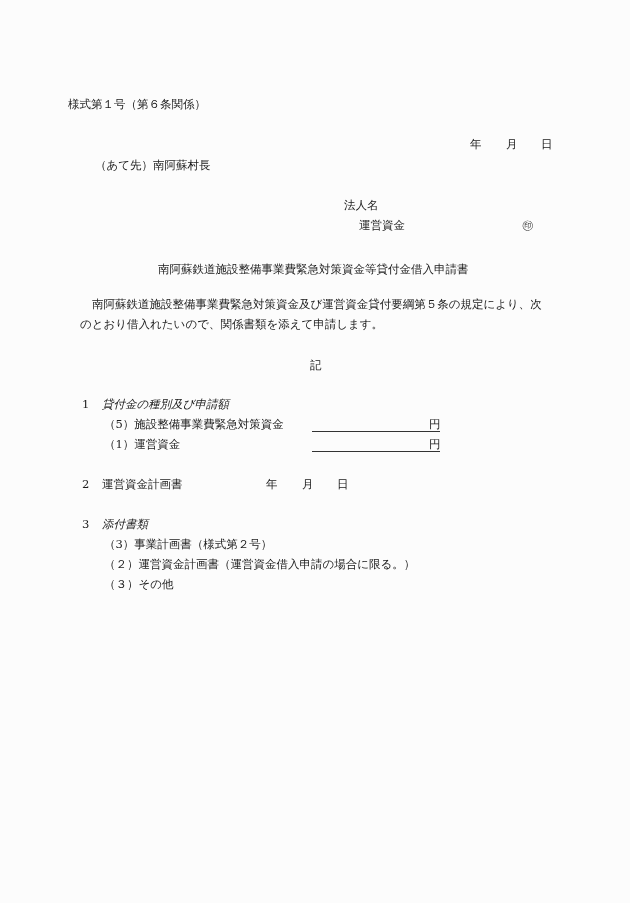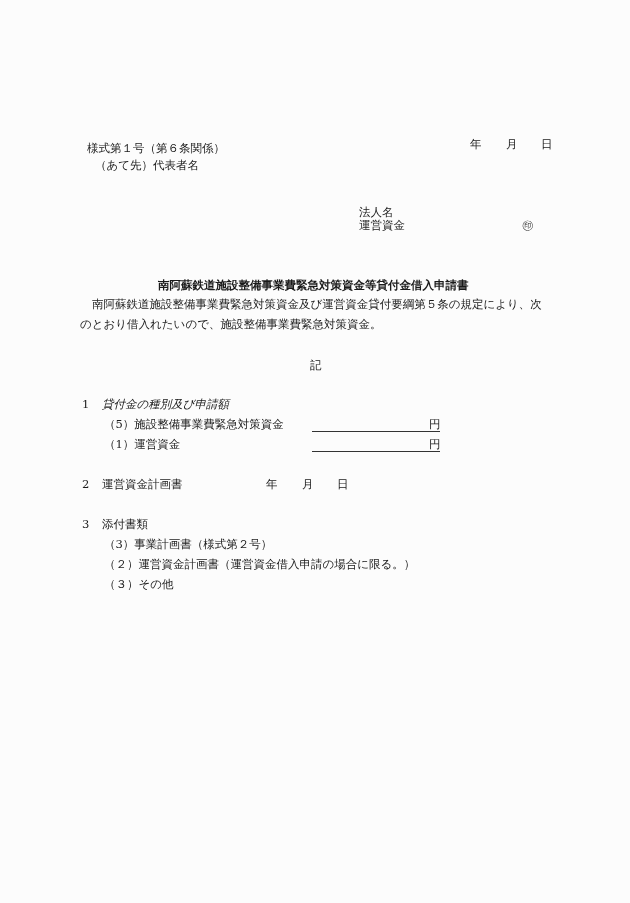--- a/index.html
+++ b/index.html
@@ -5,51 +5,51 @@
   html, body { margin:0; padding:0; }
   body { width:630px; height:903px; background:#fcfcfc; position:relative; overflow:hidden;
          font-family:"DejaVu Serif","Liberation Serif",serif; color:#1a1a1a; font-size:11.5px; }
   .t { position:absolute; white-space:nowrap; line-height:16px; }
   .uline { position:absolute; border-bottom:1px solid #333; height:0; }
 </style>
 </head>
 <body>
 
 <div>
-  <span class="t" style="left:87px;top:96px;margin-top:44px;">様式第１号（第６条関係）</span>
+  <span class="t" style="left:68px;top:96px;">様式第１号（第６条関係）</span>
 
   <span class="t" style="left:470px;top:136px;">年</span>
   <span class="t" style="left:506px;top:136px;">月</span>
   <span class="t" style="left:541px;top:136px;">日</span>
 
-  <span class="t" style="left:95px;top:157px;">（あて先）代表者名</span>
+  <span class="t" style="left:95px;top:157px;">（あて先）南阿蘇村長</span>
 
-  <span class="t" style="left:359px;top:197px;margin-top:7px;">法人名</span>
+  <span class="t" style="left:344px;top:197px;">法人名</span>
   <span class="t" style="left:359px;top:217px;">運営資金</span>
   <span class="t" style="left:522px;top:217px;">㊞</span>
 
-  <span class="t" style="left:158px;top:277px;font-weight:bold;">南阿蘇鉄道施設整備事業費緊急対策資金等貸付金借入申請書</span>
+  <span class="t" style="left:158px;top:261px;">南阿蘇鉄道施設整備事業費緊急対策資金等貸付金借入申請書</span>
   <span class="t" style="left:92px;top:296px;">南阿蘇鉄道施設整備事業費緊急対策資金及び運営資金貸付要綱第５条の規定により、次</span>
-  <span class="t" style="left:80px;top:316px;">のとおり借入れたいので、施設整備事業費緊急対策資金。</span>
+  <span class="t" style="left:80px;top:316px;">のとおり借入れたいので、関係書類を添えて申請します。</span>
 
   <span class="t" style="left:310px;top:357px;">記</span>
 
   <span class="t" style="left:82px;top:396px;">1</span>
   <span class="t" style="left:102px;top:396px;font-style:italic;">貸付金の種別及び申請額</span>
   <span class="t" style="left:104px;top:416px;">（5）施設整備事業費緊急対策資金</span>
   <div class="uline" style="left:312px;top:431px;width:128px;"></div>
   <span class="t" style="left:429px;top:416px;">円</span>
   <span class="t" style="left:104px;top:436px;">（1）運営資金</span>
   <div class="uline" style="left:312px;top:451px;width:128px;"></div>
   <span class="t" style="left:429px;top:436px;">円</span>
 
   <span class="t" style="left:82px;top:476px;">2</span>
   <span class="t" style="left:102px;top:476px;">運営資金計画書</span>
   <span class="t" style="left:266px;top:476px;">年</span>
   <span class="t" style="left:302px;top:476px;">月</span>
   <span class="t" style="left:337px;top:476px;">日</span>
 
   <span class="t" style="left:82px;top:516px;">3</span>
-  <span class="t" style="left:102px;top:516px;">添付書類</span>
+  <span class="t" style="left:102px;top:516px;font-style:italic;">添付書類</span>
   <span class="t" style="left:104px;top:536px;">（3）事業計画書（様式第２号）</span>
   <span class="t" style="left:104px;top:556px;text-align:right;">（２）運営資金計画書（運営資金借入申請の場合に限る。）</span>
   <span class="t" style="left:104px;top:576px;">（３）その他</span>
 </div>
 
 </body></html>

